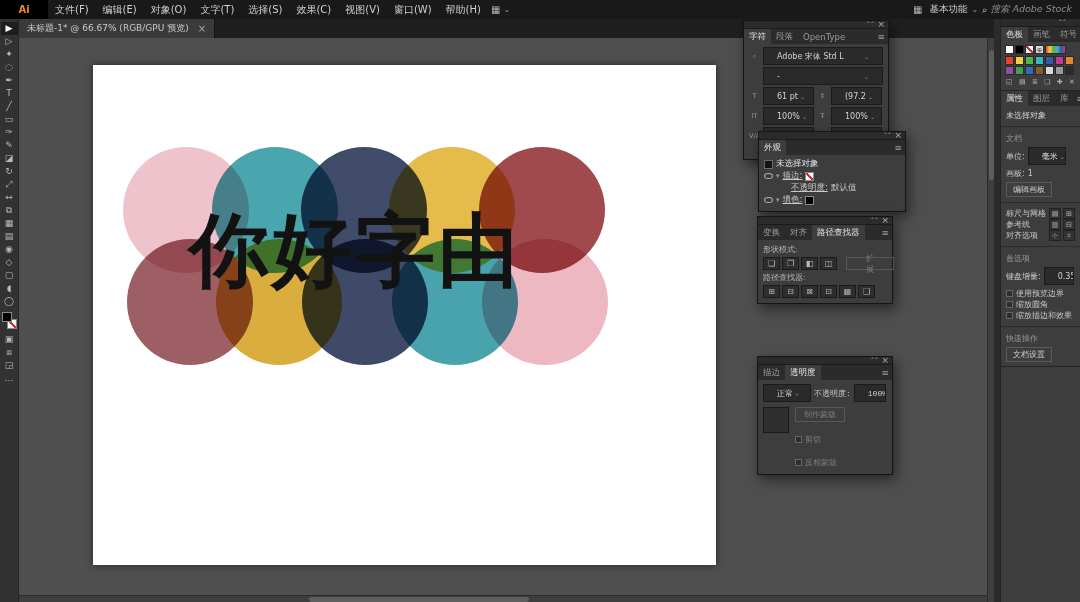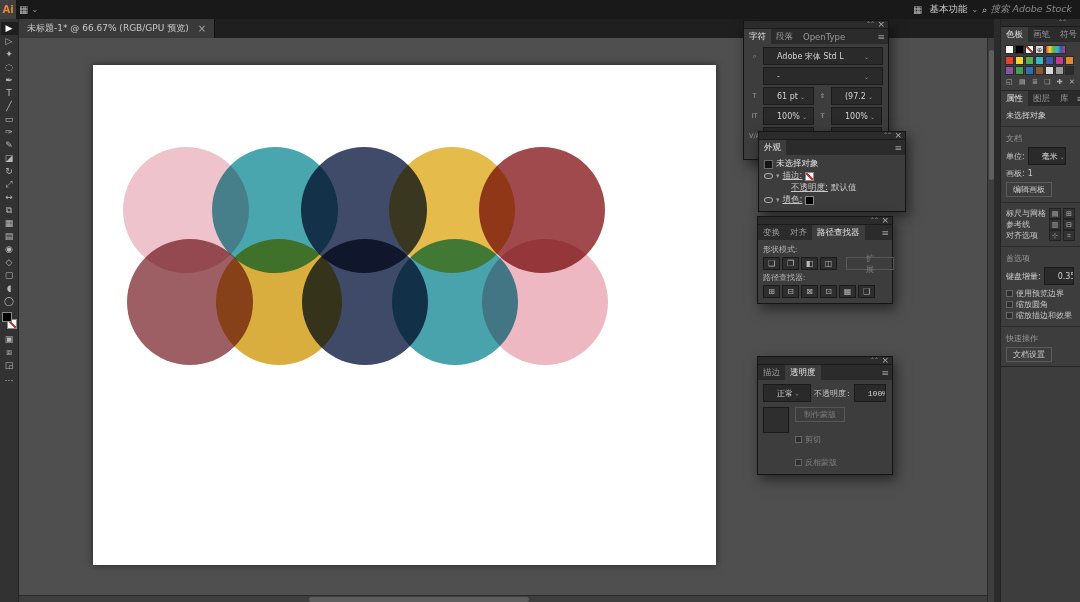--- a/index.html
+++ b/index.html
@@ -2,21 +2,21 @@
 <html><head>
 <meta charset="utf-8">
 <style>
 *{margin:0;padding:0;box-sizing:border-box;}
 html,body{width:1080px;height:602px;}
 body{font-family:"DejaVu Sans","Liberation Sans",sans-serif;background:#2b2b2b;position:relative;overflow:hidden;font-size:10px;color:#c9c9c9;}
 .app{position:absolute;inset:0;}
 
 
 .menu-bar{position:absolute;left:0;top:0;width:1080px;height:19px;background:#191919;display:flex;align-items:center;color:#cfcfcf;z-index:60;}
-.logo{width:16px;height:19px;background:#404040;color:#e8862e;font-weight:bold;font-size:10px;display:flex;align-items:center;justify-content:center;flex:none;}
+.logo{width:48px;height:19px;background:#000000;color:#e8862e;font-weight:bold;font-size:10px;display:flex;align-items:center;justify-content:center;flex:none;}
 .menus{display:flex;align-items:center;height:100%;}
 .menu-item{padding:0 7px;font-size:10px;display:flex;align-items:center;height:100%;}
 .mb-ico{font-size:10px;color:#b5b5b5;padding:0 3px;}
 .mb-dd{font-size:8px;color:#9a9a9a;}
 .menu-right{margin-left:auto;display:flex;align-items:center;gap:4px;padding-right:8px;font-size:9.5px;}
 .mb-search{display:flex;align-items:center;gap:3px;}
 .search-txt{color:#8a8a8a;font-style:italic;}
 
 
 .left-toolbar{position:absolute;left:0;top:19px;width:19px;height:583px;background:#323232;border-right:1px solid #242424;z-index:50;display:flex;flex-direction:column;align-items:center;padding-top:3px;}
@@ -126,20 +126,31 @@
 .hr{border-top:1px solid #2c2c2c;margin:2px -5px;}
 .cb-label{white-space:nowrap;overflow:hidden;}
 </style>
 </head>
 <body>
 
 <div class="app">
 
   <header class="menu-bar">
     <div class="logo">Ai</div>
+    <nav class="menus" id="menu-items">
+        <div class="menu-item">文件(F)</div>
+        <div class="menu-item">编辑(E)</div>
+        <div class="menu-item">对象(O)</div>
+        <div class="menu-item">文字(T)</div>
+        <div class="menu-item">选择(S)</div>
+        <div class="menu-item">效果(C)</div>
+        <div class="menu-item">视图(V)</div>
+        <div class="menu-item">窗口(W)</div>
+        <div class="menu-item">帮助(H)</div>
+      </nav>
     <span class="mb-ico">▦</span>
     <span class="mb-dd">⌄</span>
     <div class="menu-right">
       <span class="mb-ico">▦</span>
       <span>基本功能</span>
       <span class="mb-dd">⌄</span>
       <span class="mb-search">
         <span>⌕</span>
         <span class="search-txt">搜索 Adobe Stock</span>
       </span>
@@ -197,20 +208,21 @@
           <div class="circle" style="left: 119px; top: 82px; width: 126px; height: 126px; background: rgb(74, 166, 174);"></div>
           <div class="circle" style="left: 208px; top: 82px; width: 126px; height: 126px; background: rgb(63, 75, 105);"></div>
           <div class="circle" style="left: 296px; top: 82px; width: 126px; height: 126px; background: rgb(229, 187, 76);"></div>
           <div class="circle" style="left: 386px; top: 82px; width: 126px; height: 126px; background: rgb(160, 74, 77);"></div>
           <div class="circle" style="left: 34px; top: 174px; width: 126px; height: 126px; background: rgb(157, 95, 99);"></div>
           <div class="circle" style="left: 123px; top: 174px; width: 126px; height: 126px; background: rgb(217, 173, 62);"></div>
           <div class="circle" style="left: 209px; top: 174px; width: 126px; height: 126px; background: rgb(62, 74, 104);"></div>
           <div class="circle" style="left: 299px; top: 174px; width: 126px; height: 126px; background: rgb(72, 163, 173);"></div>
           <div class="circle" style="left: 389px; top: 174px; width: 126px; height: 126px; background: rgb(237, 184, 194);"></div>
         </div>
+      <div class="art-text" style="color: rgb(18, 18, 18);">你好字由</div>
     </div>
     <div class="v-scroll">
         <div class="thumb"></div>
       </div>
     <div class="h-scroll">
         <div class="thumb"></div>
       </div>
   </div>
 
   <section class="panel" id="char-panel" style="left:743px;top:20px;width:146px;">

